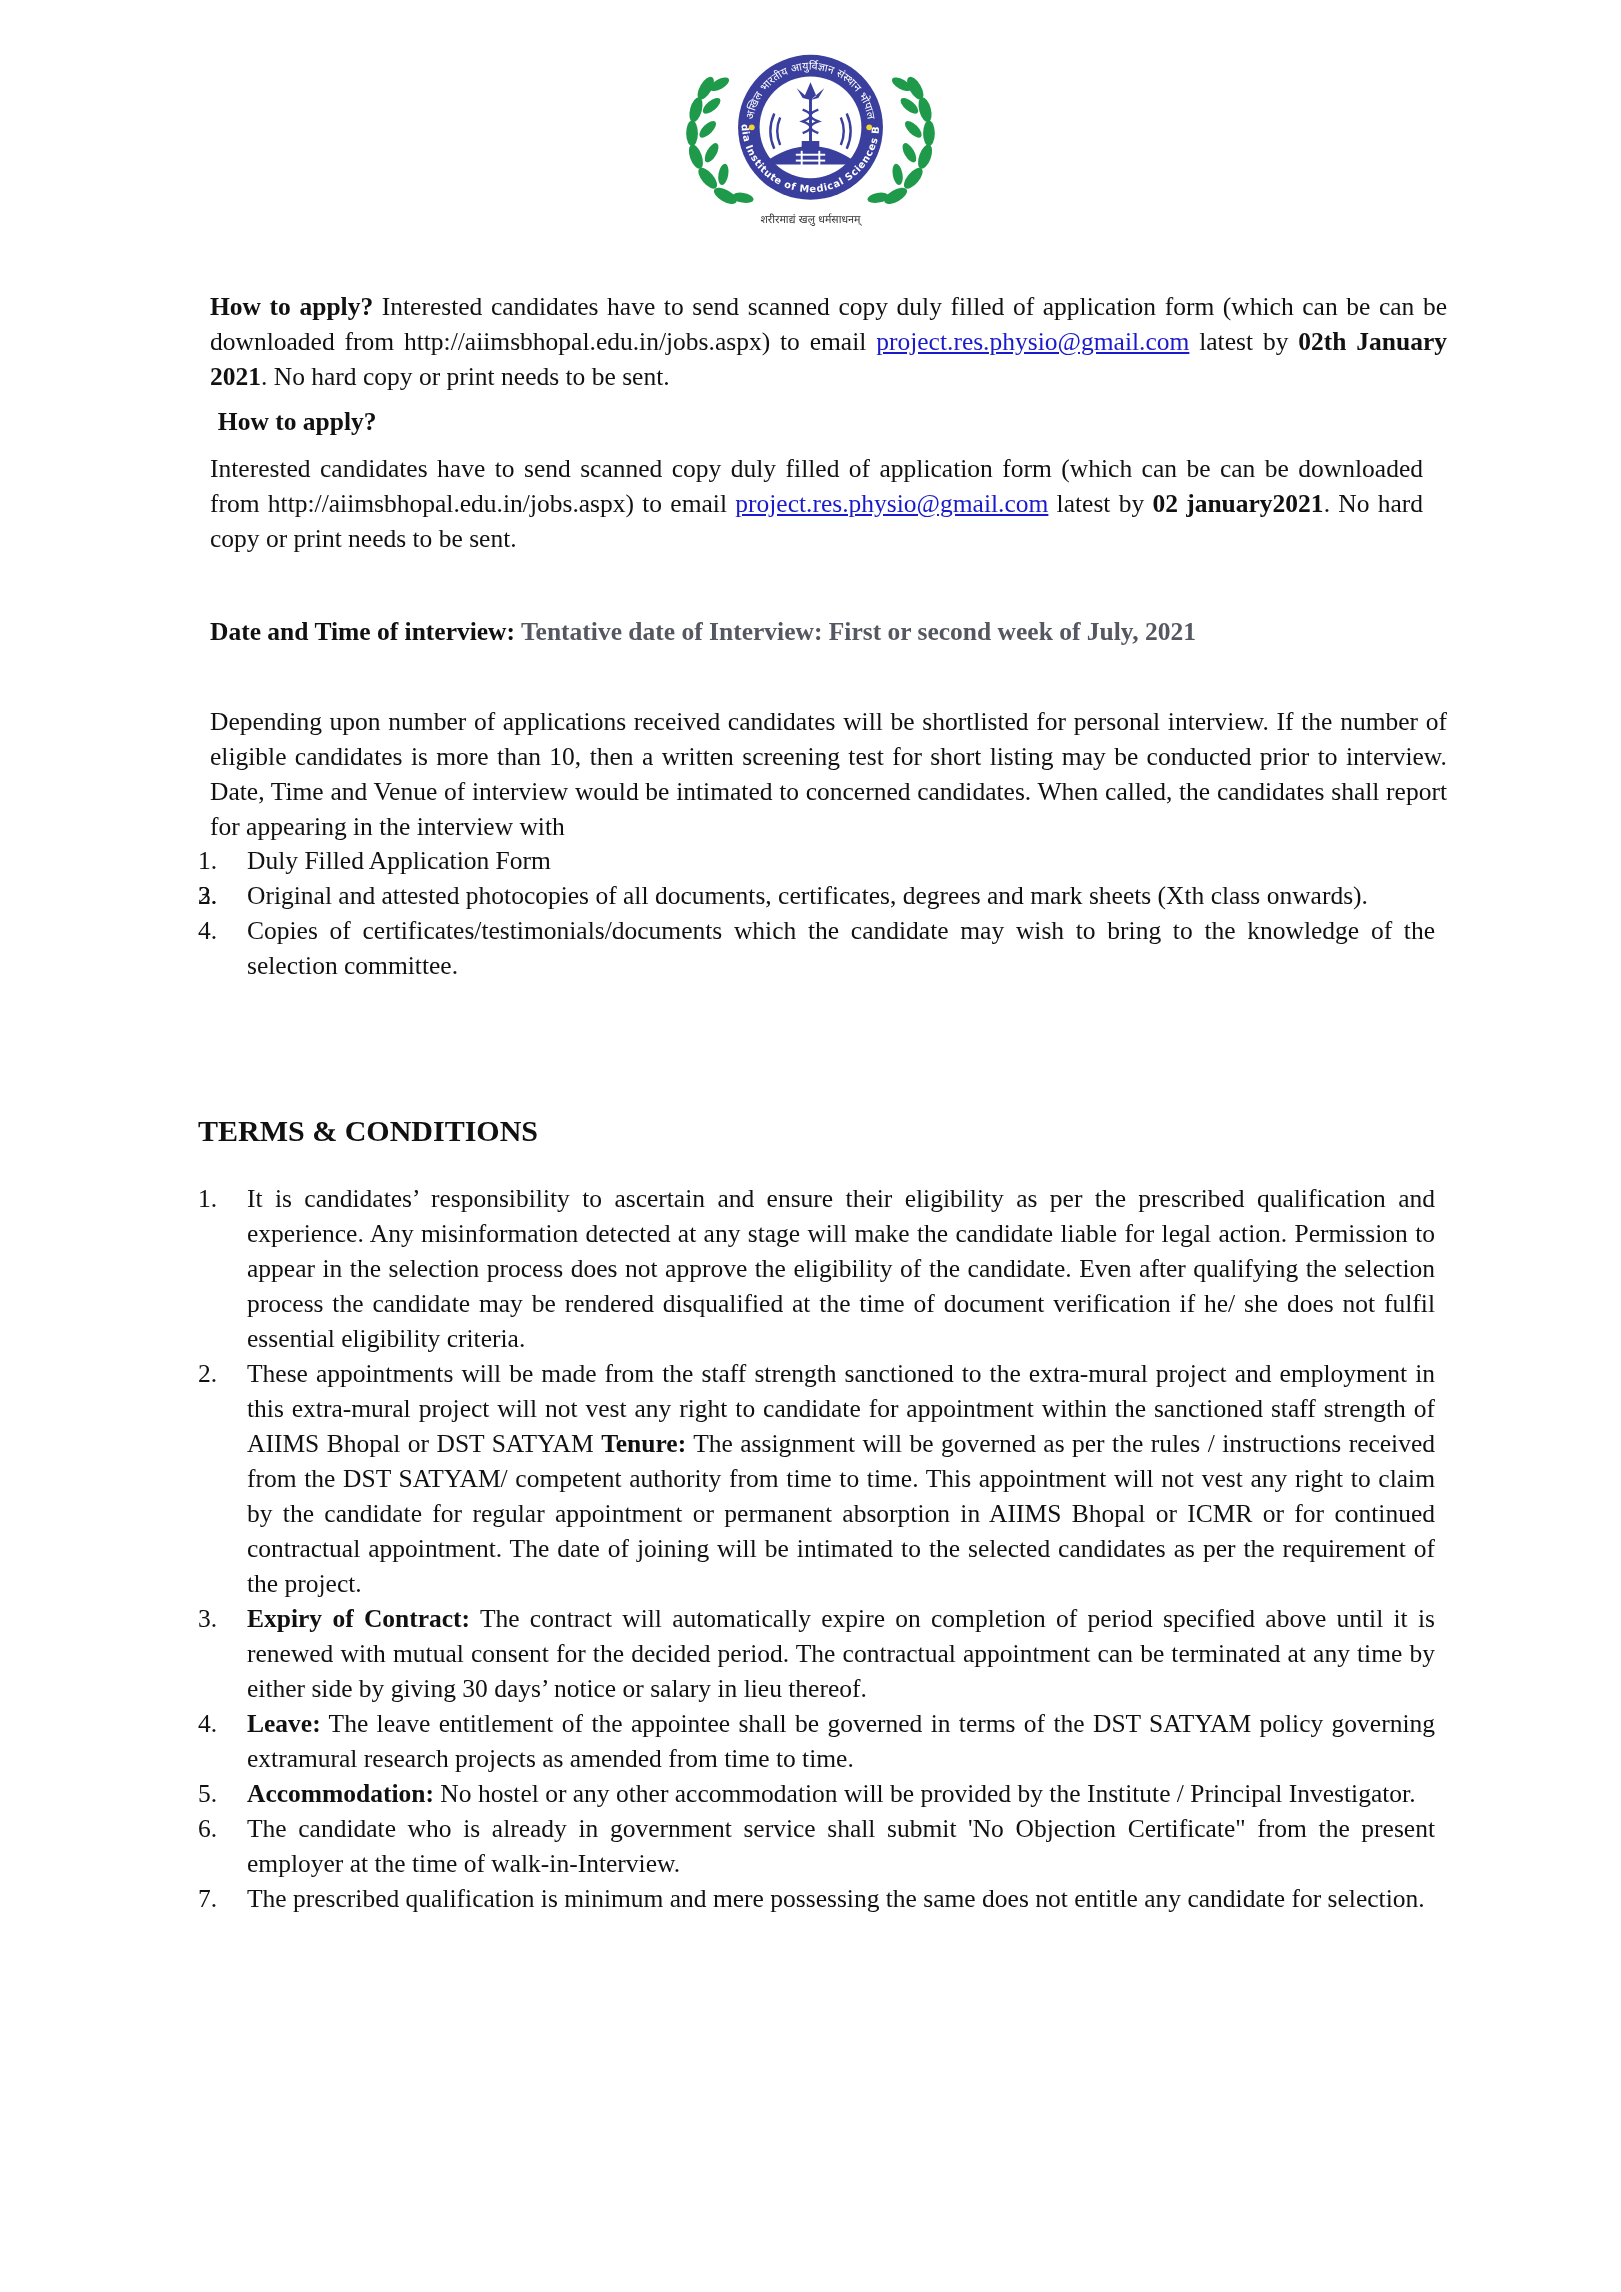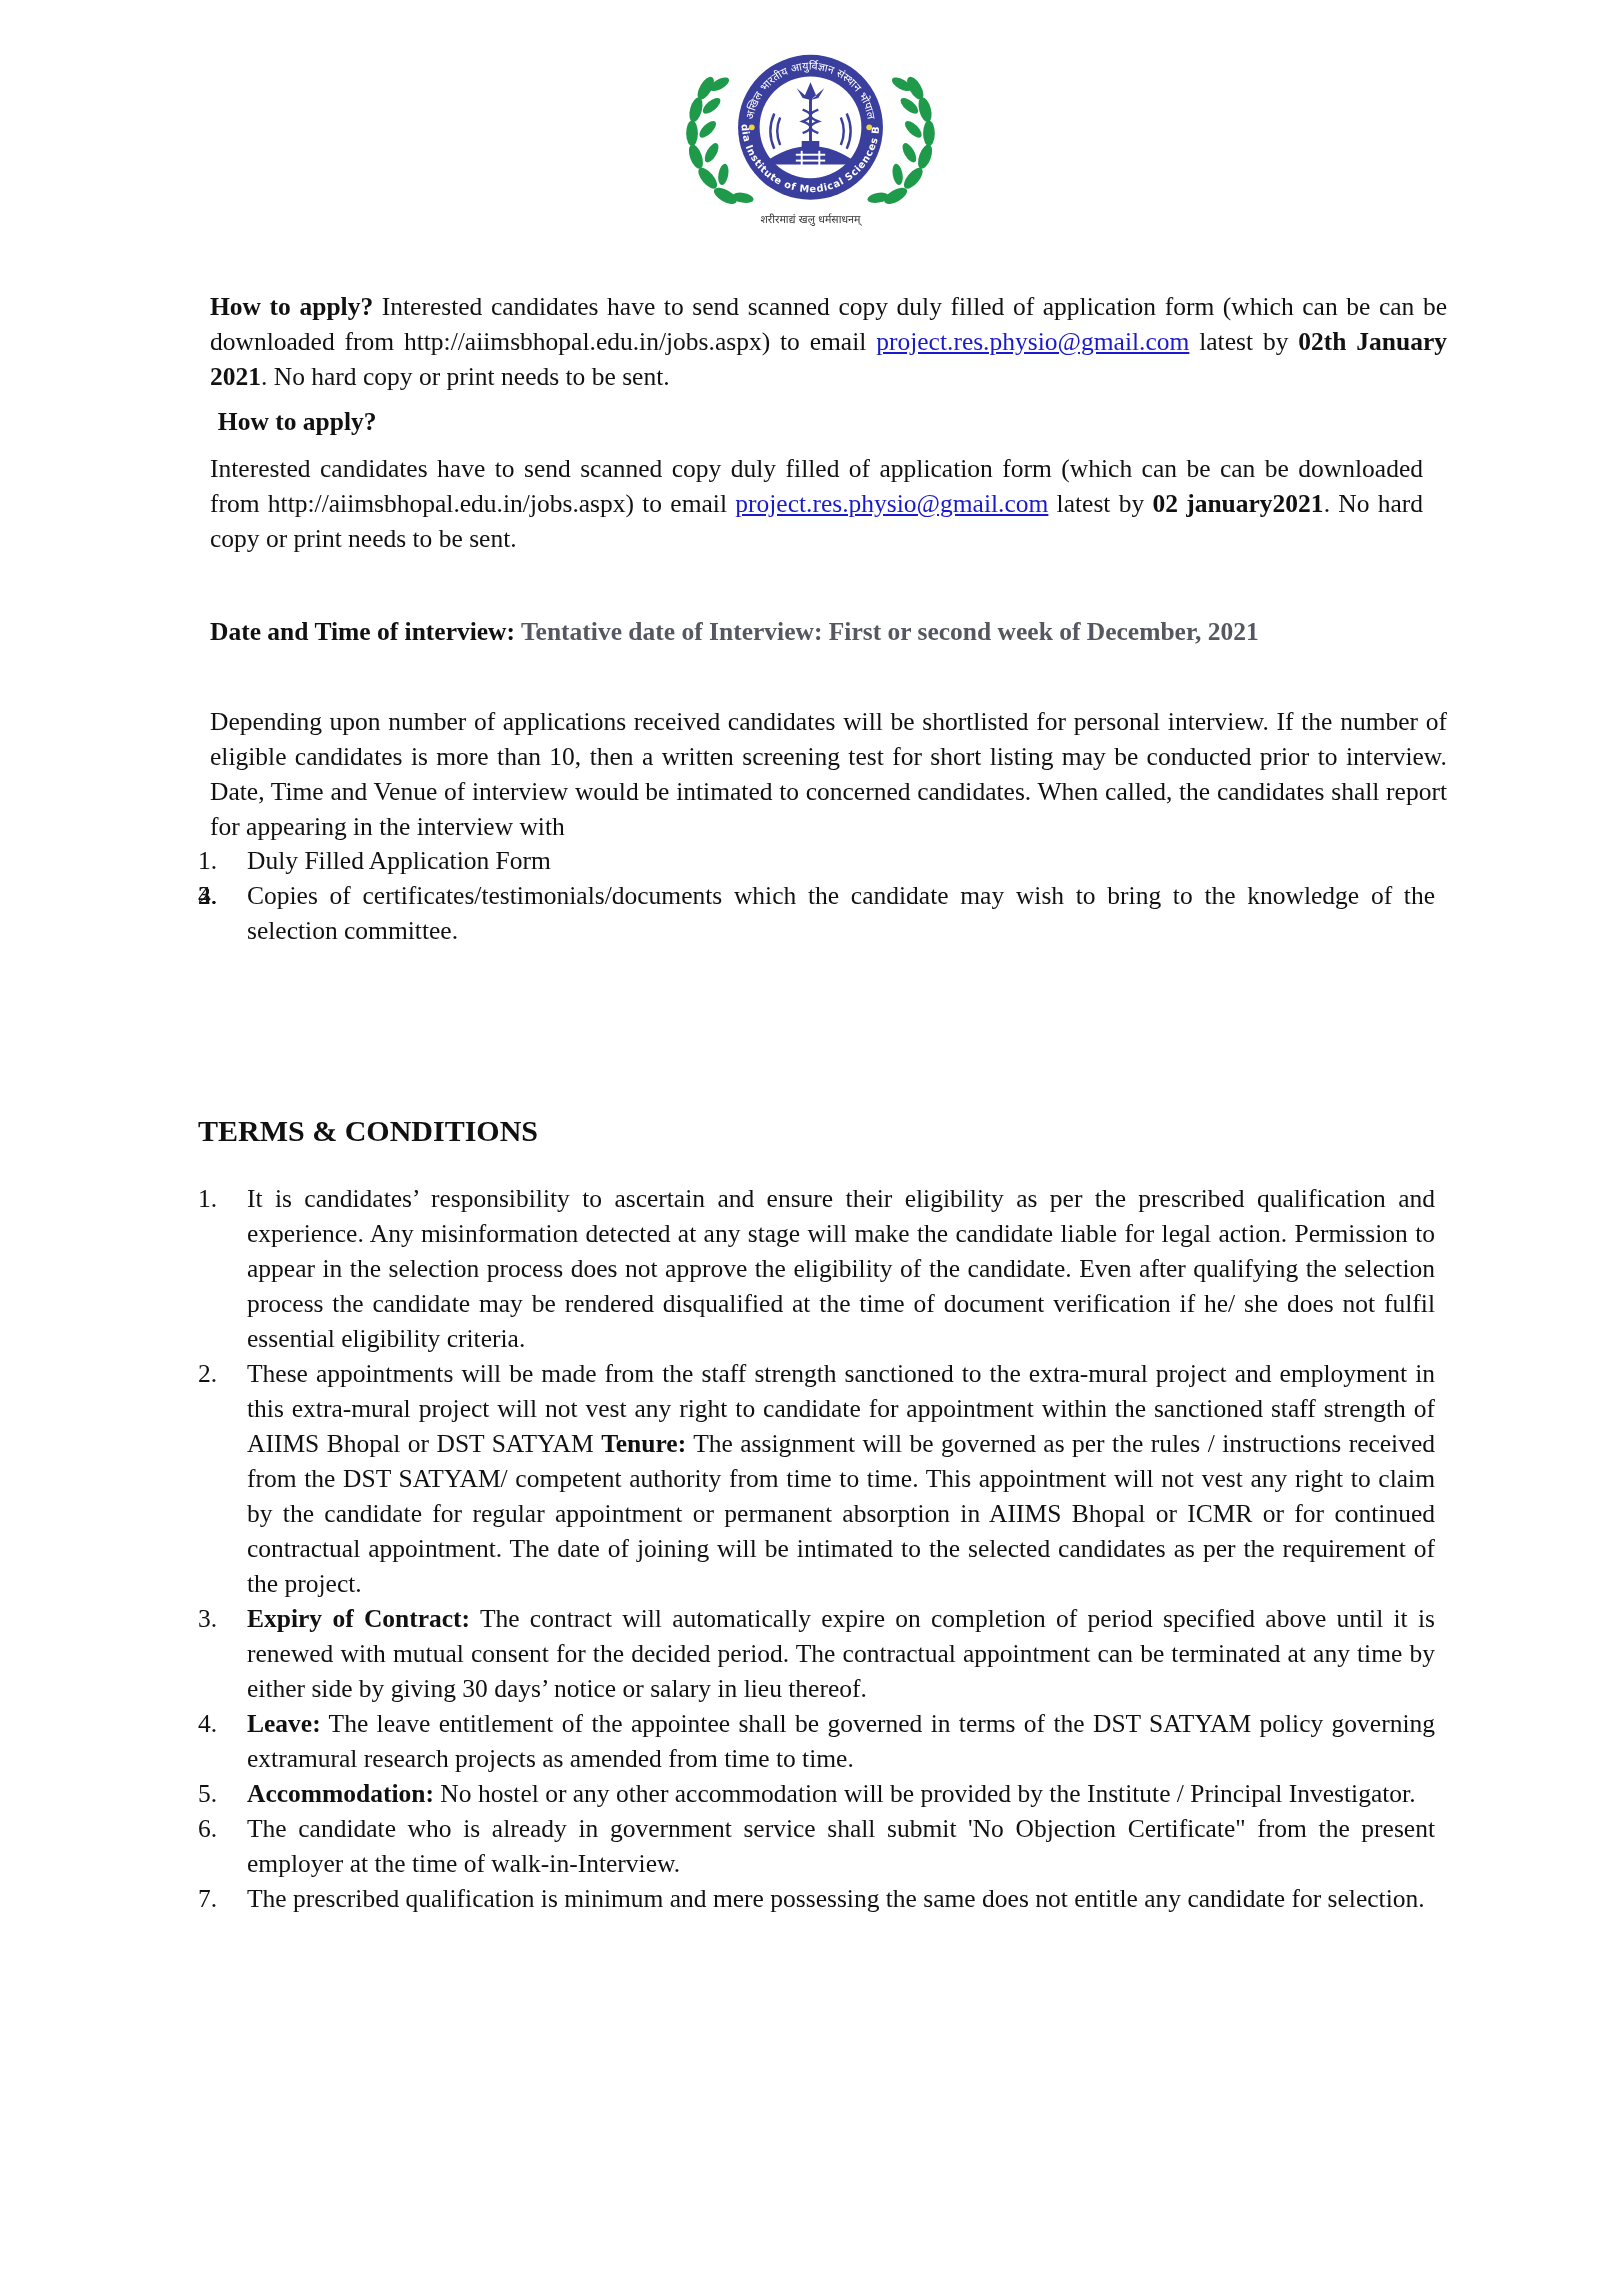--- a/index.html
+++ b/index.html
@@ -102,28 +102,28 @@
 
 <div class="page">
 
   <p class="text sec1"><span class="b">How to apply?</span><span> Interested candidates have to send scanned copy duly filled of application form (which can be can be downloaded from http://aiimsbhopal.edu.in/jobs.aspx) to email </span><span class="link">project.res.physio@gmail.com</span><span> latest by </span><span class="b">02th January 2021</span><span>. No hard copy or print needs to be sent.</span></p>
 
   <div class="sec2">
     <p class="text b" style="padding-left:7.8px;">How to apply?</p>
     <p class="text"><span>Interested candidates have to send scanned copy duly filled of application form (which can be can be downloaded from http://aiimsbhopal.edu.in/jobs.aspx) to email </span><span class="link">project.res.physio@gmail.com</span><span> latest by </span><span class="b">02 january2021</span><span>. No hard copy or print needs to be sent.</span></p>
   </div>
 
-  <p class="text sec3"><span class="b">Date and Time of interview:</span><span class="gray"> Tentative date of Interview: First or second week of December, 2021</span></p>
+  <p class="text sec3"><span class="b">Date and Time of interview:</span><span class="gray"> Tentative date of Interview: First or second week of July, 2021</span></p>
 
   <p class="text sec4">Depending upon number of applications received candidates will be shortlisted for personal interview. If the number of eligible candidates is more than 10, then a written screening test for short listing may be conducted prior to interview.  Date, Time and Venue of interview would be intimated to concerned candidates. When called, the candidates shall report for appearing in the interview with</p>
 
   <ol class="list1">
     <li><span class="num">1.</span><span>Duly Filled Application Form</span></li>
     <li><span class="num">2.</span></li>
-    <li><span class="num">3.</span></li>
+    <li><span class="num">3.</span><span>Original and attested photocopies of all documents, certificates, degrees and mark sheets (Xth class onwards).</span></li>
     <li><span class="num">4.</span><span>Copies of certificates/testimonials/documents which the candidate may wish to bring to the knowledge of the selection committee.</span></li>
   </ol>
 
   <h2 class="terms-title">TERMS &amp; CONDITIONS</h2>
 
   <ol class="list2">
     <li><span class="num">1.</span><span>It is candidates’ responsibility to ascertain and ensure their eligibility as per the prescribed qualification and experience. Any misinformation detected at any stage will make the candidate liable for legal action. Permission to appear in the selection process does not approve the eligibility of the candidate. Even after qualifying the selection process the candidate may be rendered disqualified at the time of document verification if he/ she does not fulfil essential eligibility criteria.</span></li>
     <li><span class="num">2.</span><span>These appointments will be made from the staff strength sanctioned to the extra-mural project and employment in this extra-mural project will not vest any right to candidate for appointment within the sanctioned staff strength of AIIMS Bhopal or DST SATYAM </span><span class="b">Tenure:</span><span> The assignment will be governed as per the rules / instructions received from the DST SATYAM/ competent authority from time to time. This appointment will not vest any right to claim by the candidate for regular appointment or permanent absorption in AIIMS Bhopal or ICMR or for continued contractual appointment. The date of joining will be intimated to the selected candidates as per the requirement of the project.</span></li>
     <li><span class="num">3.</span><span class="b">Expiry of Contract:</span><span> The contract will automatically expire on completion of period specified above until it is renewed with mutual consent for the decided period. The contractual appointment can be terminated at any time by either side by giving 30 days’ notice or salary in lieu thereof.</span></li>
     <li><span class="num">4.</span><span class="b">Leave:</span><span> The leave entitlement of the appointee shall be governed in terms of the DST SATYAM policy governing extramural research projects as amended from time to time.</span></li>

